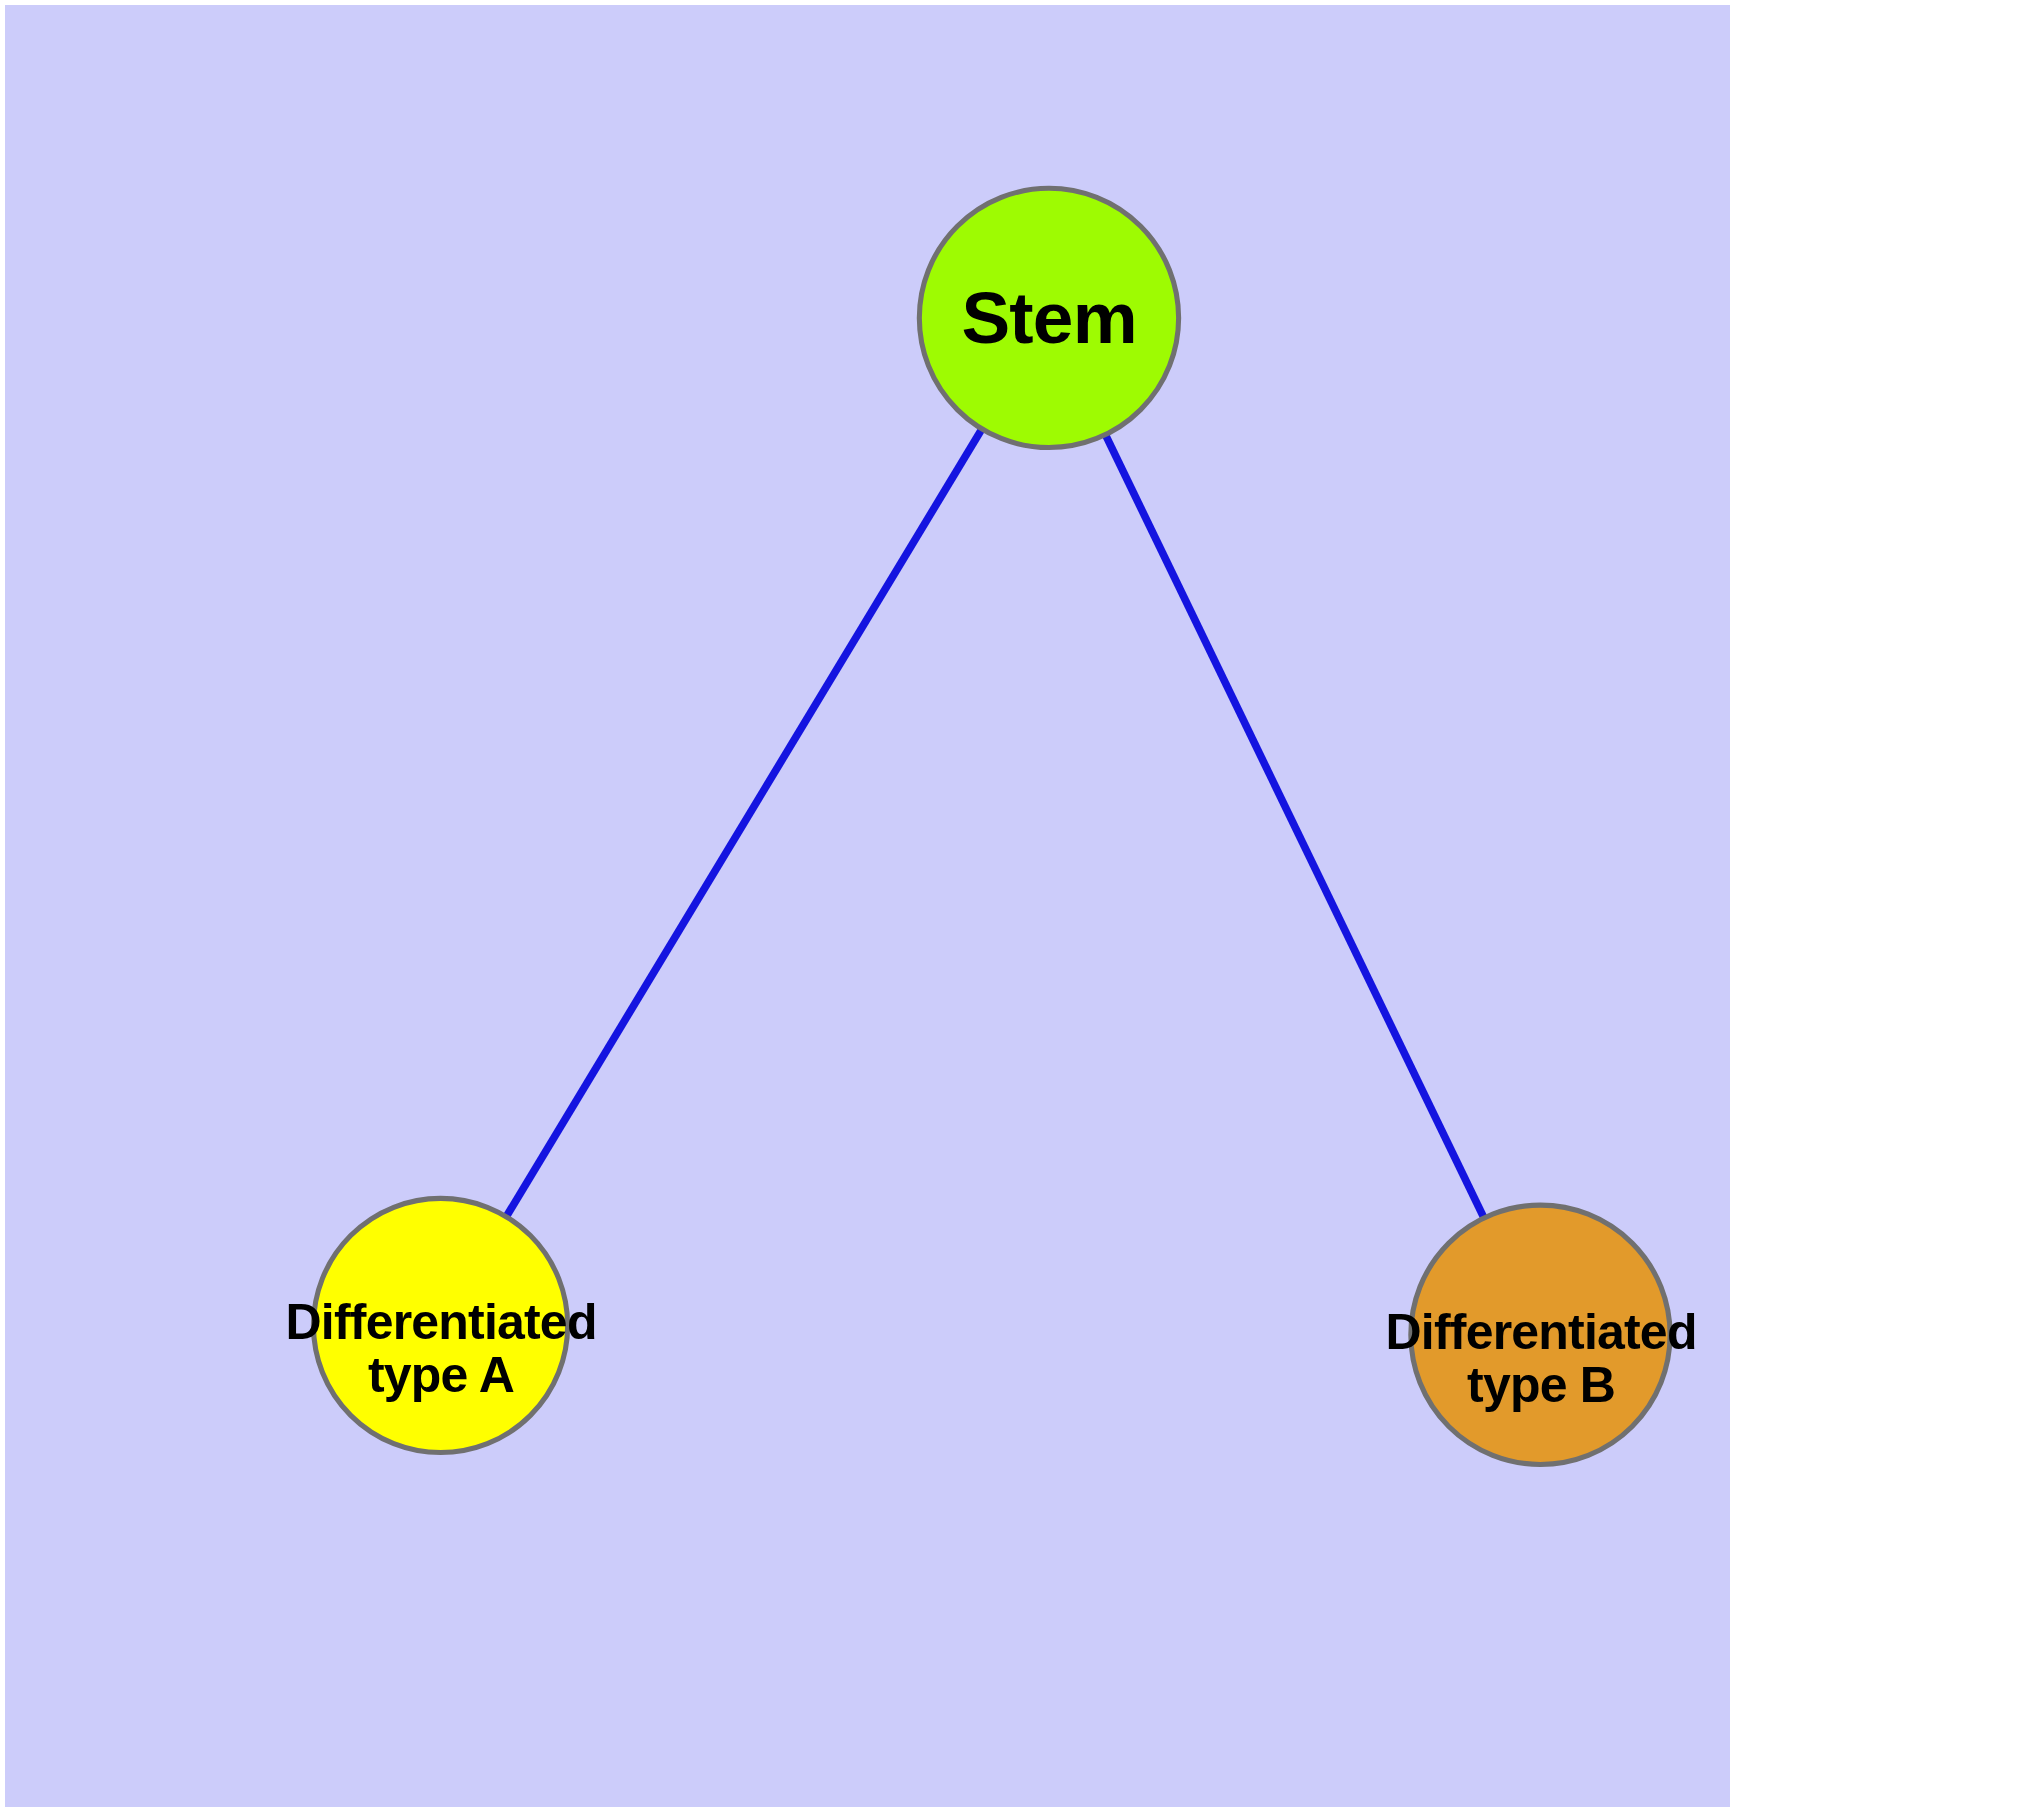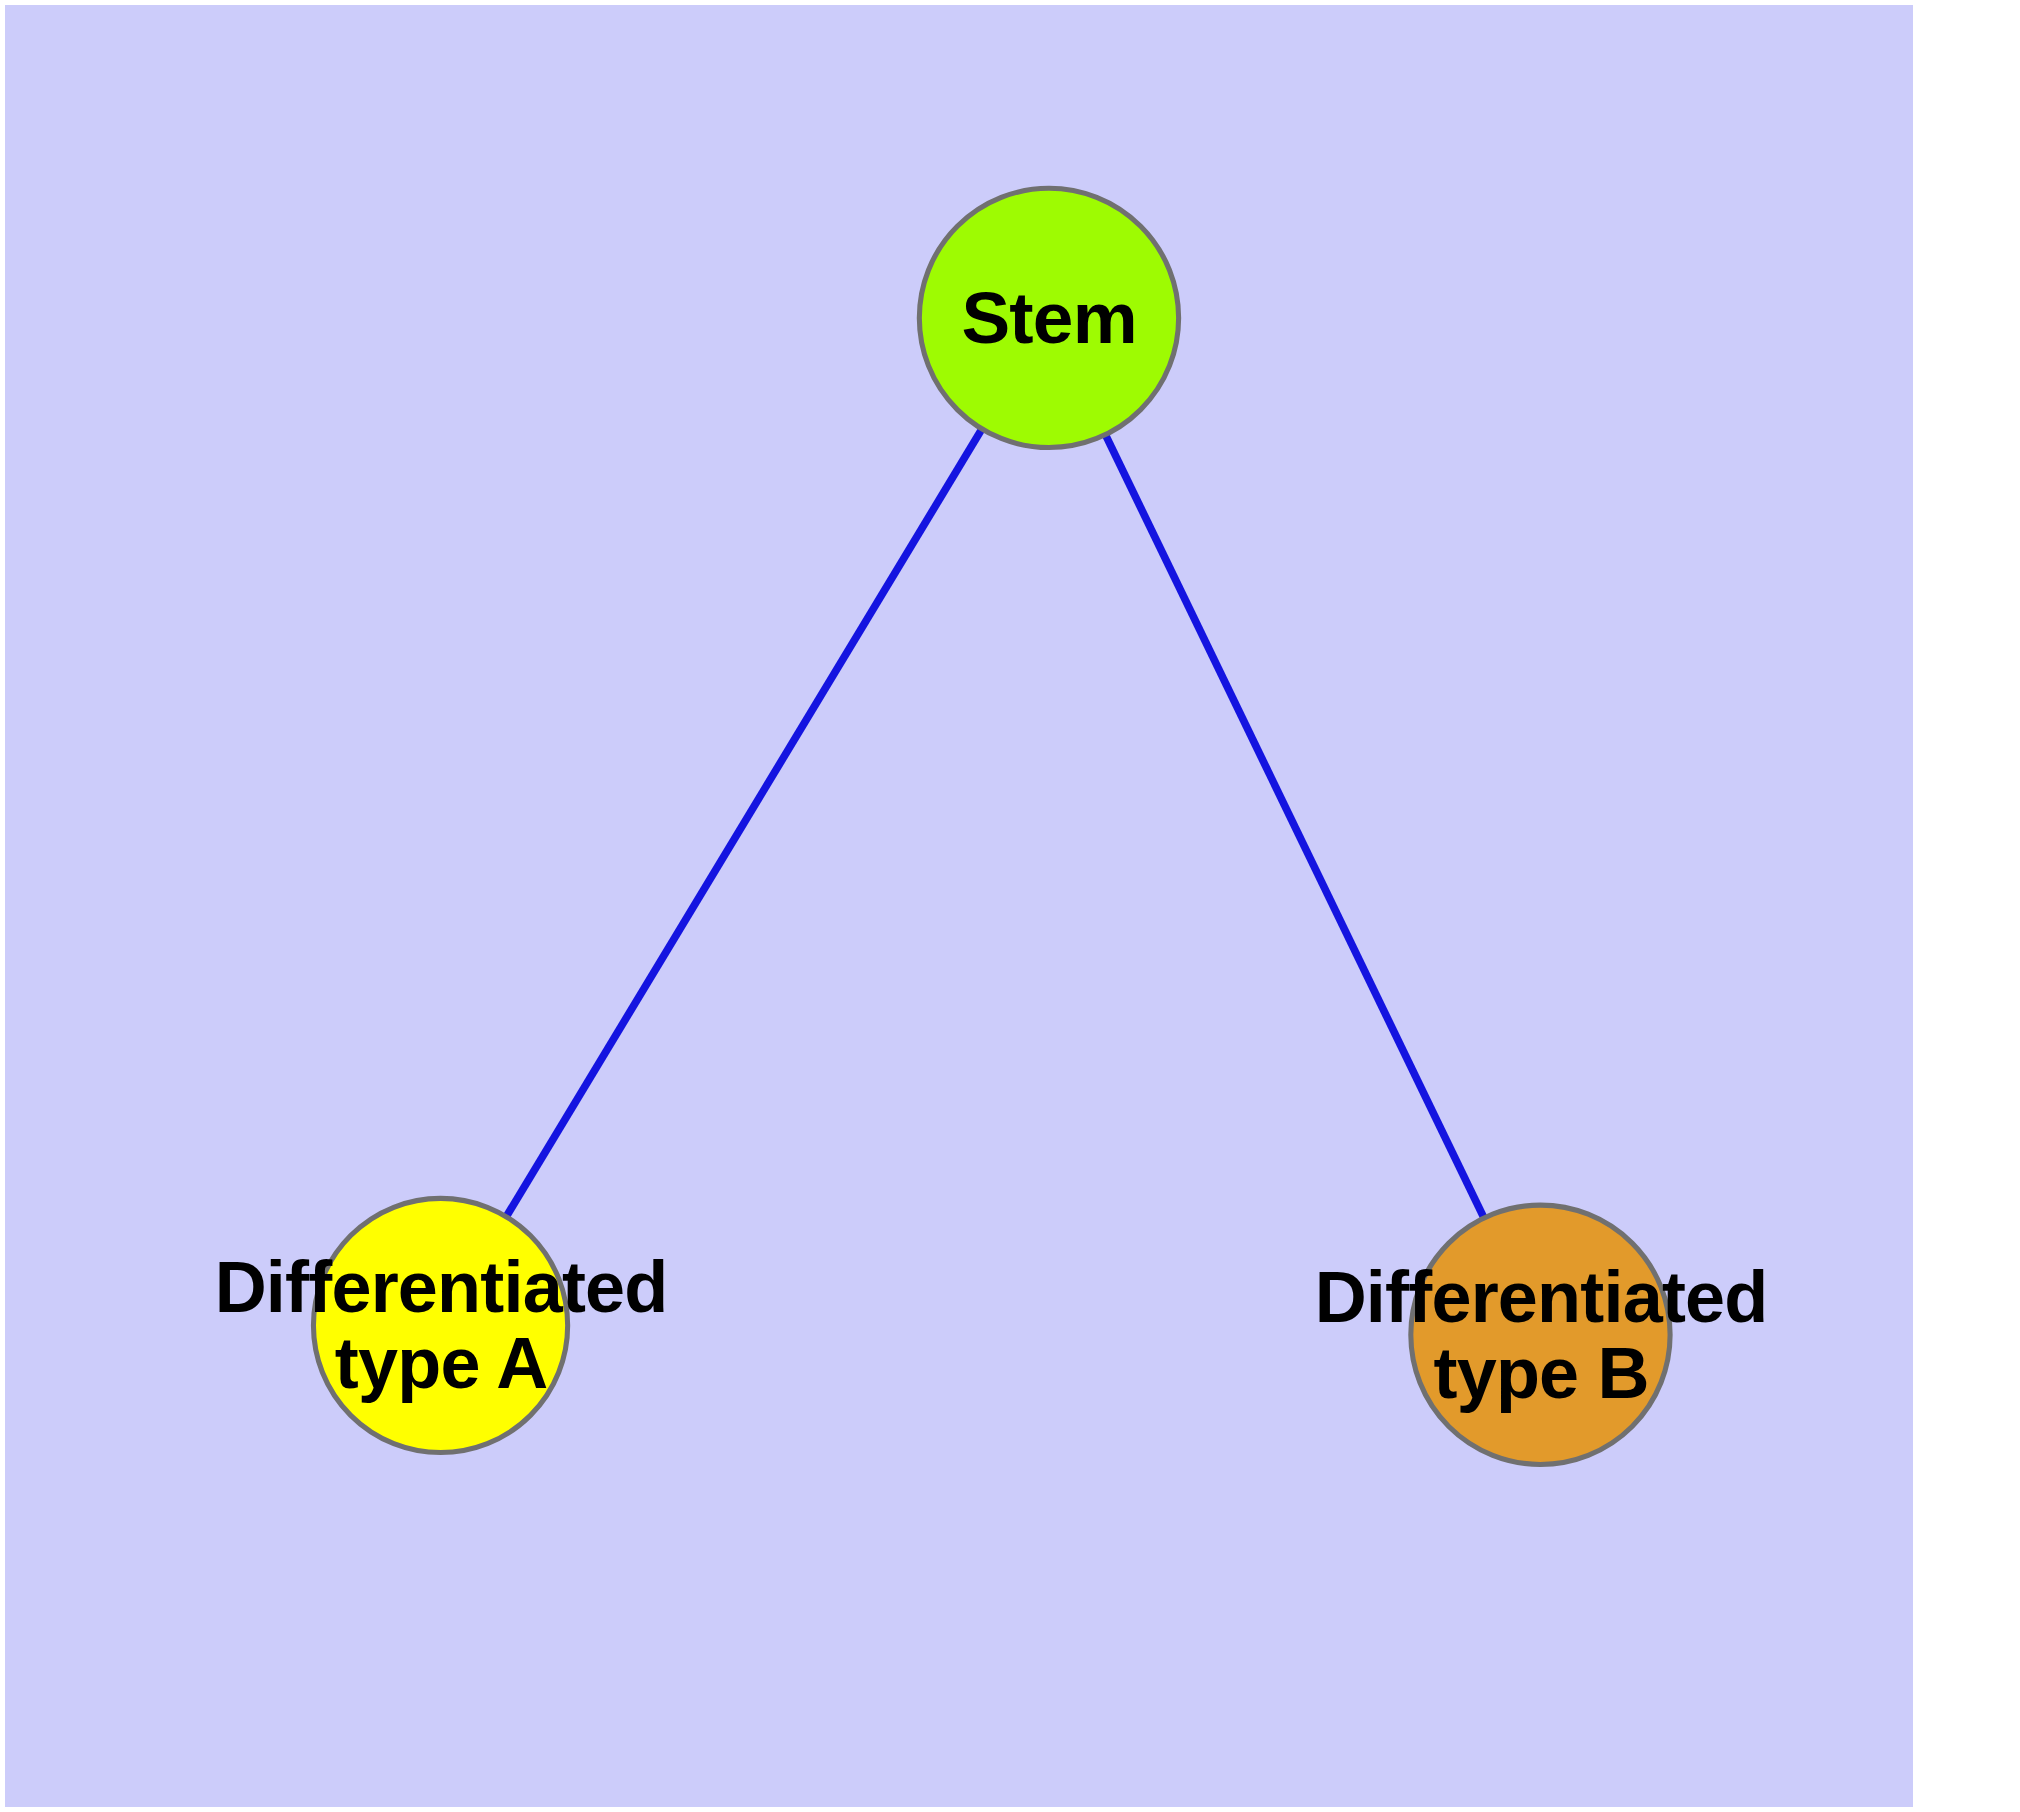--- a/index.html
+++ b/index.html
@@ -2,21 +2,21 @@
 <html style="font-size:13.6px"><head>
 <meta charset="utf-8">
 <style>
   html, body {
     margin: 0;
     padding: 0;
     background: #ffffff;
   }
   #canvas {
     position: relative;
-    width: 1913px;
+    width: 1730px;
     height: 1812px;
     background: #ffffff;
     overflow: hidden;
     font-family: "Liberation Sans", sans-serif;
   }
   #plot-area {
     position: absolute;
     left: 5.1px;
     top: 5.1px;
     width: 2010px;
@@ -39,22 +39,23 @@
     line-height: 1.06;
     white-space: pre;
     pointer-events: none;
     transform: translate(-50%, -50%);
   }
   .label-stem {
     font-size: 73px;
     letter-spacing: -0.8px;
   }
   .label-leaf {
-    font-size: 72px;
+    font-size: 50px;
     letter-spacing: -0.8px;
+    margin-top: 24px;
   }
 </style>
 </head>
 <body>
 
 <div id="canvas" style="background: rgb(255, 255, 255);">
   <div id="plot-area" style="background: rgb(204, 204, 250);">
 
     <svg id="graph-svg" viewBox="0 0 2372 2126">
       <g>

